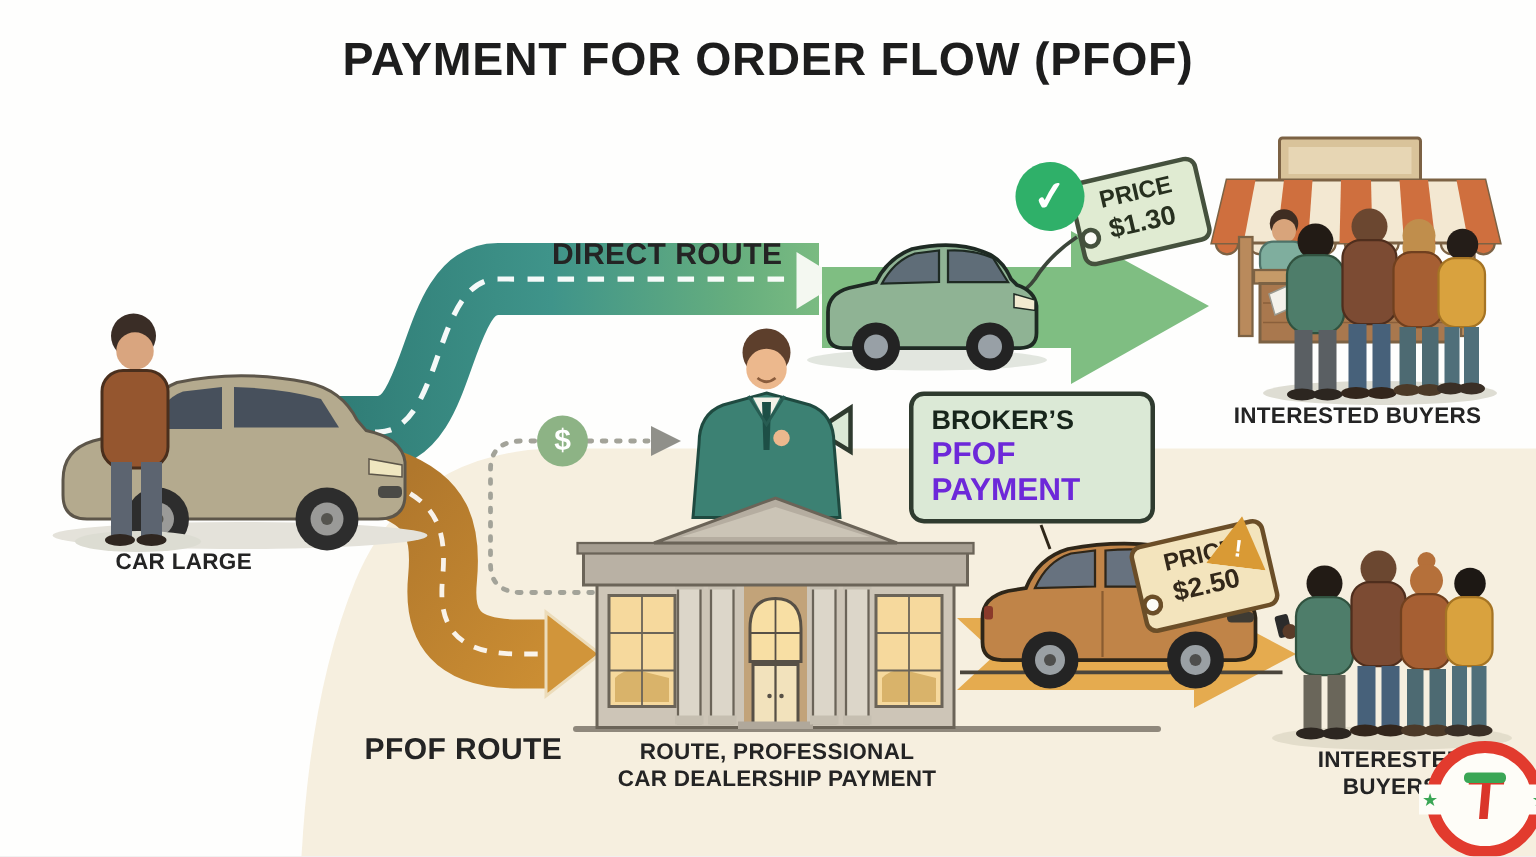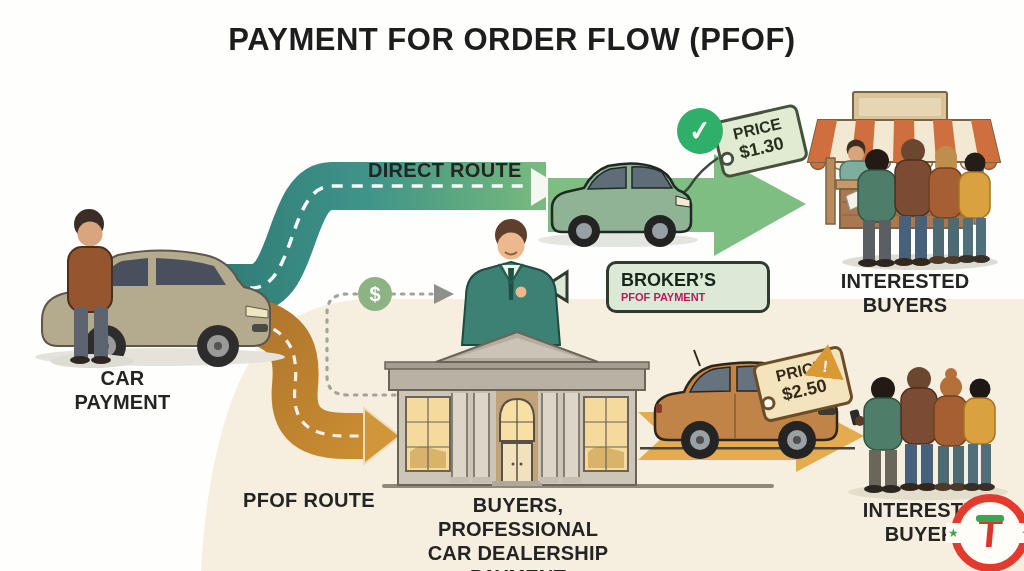--- a/index.html
+++ b/index.html
@@ -7,28 +7,28 @@
     position:relative; width:1024px; height:571px; overflow:hidden;
     background:#fefefd; font-family:"Liberation Sans", sans-serif;
   }
   .canvas svg { position:absolute; left:0; top:0; }
   .ovl { position:absolute; z-index:3; }
   .title {
     left:0; top:22px; width:100%; text-align:center;
     font-size:31px; font-weight:700; letter-spacing:0.5px; color:#1d1d1d;
   }
   .route-label { font-size:20px; font-weight:700; color:#242424; letter-spacing:0.3px;margin-top:23px; }
-  .cap-label  { font-size:20px; font-weight:700; color:#242424; text-align:center; line-height:1.2; letter-spacing:0.2px; }
+  .cap-label  { font-size:15px; font-weight:700; color:#242424; text-align:center; line-height:1.2; letter-spacing:0.2px; }
   .bubble {
     left:563px; top:261px; width:138px; padding:6px 8px 7px 12px;
     background:#dbe9d6; border:3px solid #2f3b2f; border-radius:10px;
     color:#17251b; text-align:left;margin-left:43px;
   }
   .bubble .l1 { font-size:18px; font-weight:700; }
-  .bubble .l2 { font-size:11px; font-weight:700; color:#be185d; }
+  .bubble .l2 { font-size:21px; font-weight:700; color:#6d28d9; }
   .tag { border-radius:8px; text-align:center; padding-top:6px; box-sizing:border-box; }
   .tag .l1 { font-size:16px; font-weight:700; line-height:1.05; }
   .tag .l2 { font-size:18px; font-weight:700; line-height:1.15; }
   .tag .hole { position:absolute; width:8px; height:8px; border-radius:50%; background:#fdfdf8; }
   .tag-direct {
     left:716px; top:112px; width:88px; height:58px; transform:rotate(-13deg);
     background:#e0ebd2; border:3px solid #45513d; color:#27301f;
   }
   .tag-direct .hole { left:-2px; bottom:9px; border:3px solid #45513d; }
   .tag-pfof {
@@ -314,25 +314,25 @@
       <ellipse cx="972" cy="487" rx="9" ry="4" fill="#3a2f26"></ellipse>
         <ellipse cx="986" cy="487" rx="9" ry="4" fill="#3a2f26"></ellipse>
     </g>
   </svg>
 
   <div class="ovl title">PAYMENT FOR ORDER FLOW (PFOF)</div>
 
   <div class="ovl route-label" style="left:368px; top:136px;">DIRECT ROUTE</div>
   <div class="ovl route-label" style="left:243px; top:466px;">PFOF ROUTE</div>
 
-  <div class="ovl cap-label" style="left:55px; top:366px; width:135px;">CAR PAYMENT</div>
+  <div class="ovl cap-label" style="left:55px; top:366px; width:135px;">CAR LARGE</div>
   <div class="ovl cap-label" style="left:805px; top:269px; width:200px;">INTERESTED BUYERS</div>
 
   <div class="ovl cap-label" style="left:398px; top:493px; width:240px;">
-    <div>BUYERS, PROFESSIONAL</div>
+    <div>ROUTE, PROFESSIONAL</div>
     <div>CAR DEALERSHIP PAYMENT</div>
   </div>
 
   <div class="ovl cap-label" style="left:858px; top:498px; width:138px;">
     <div>INTERESTED</div>
     <div>BUYERS</div>
   </div>
 
   <div class="ovl bubble">
     <div class="l1">BROKER’S</div>

